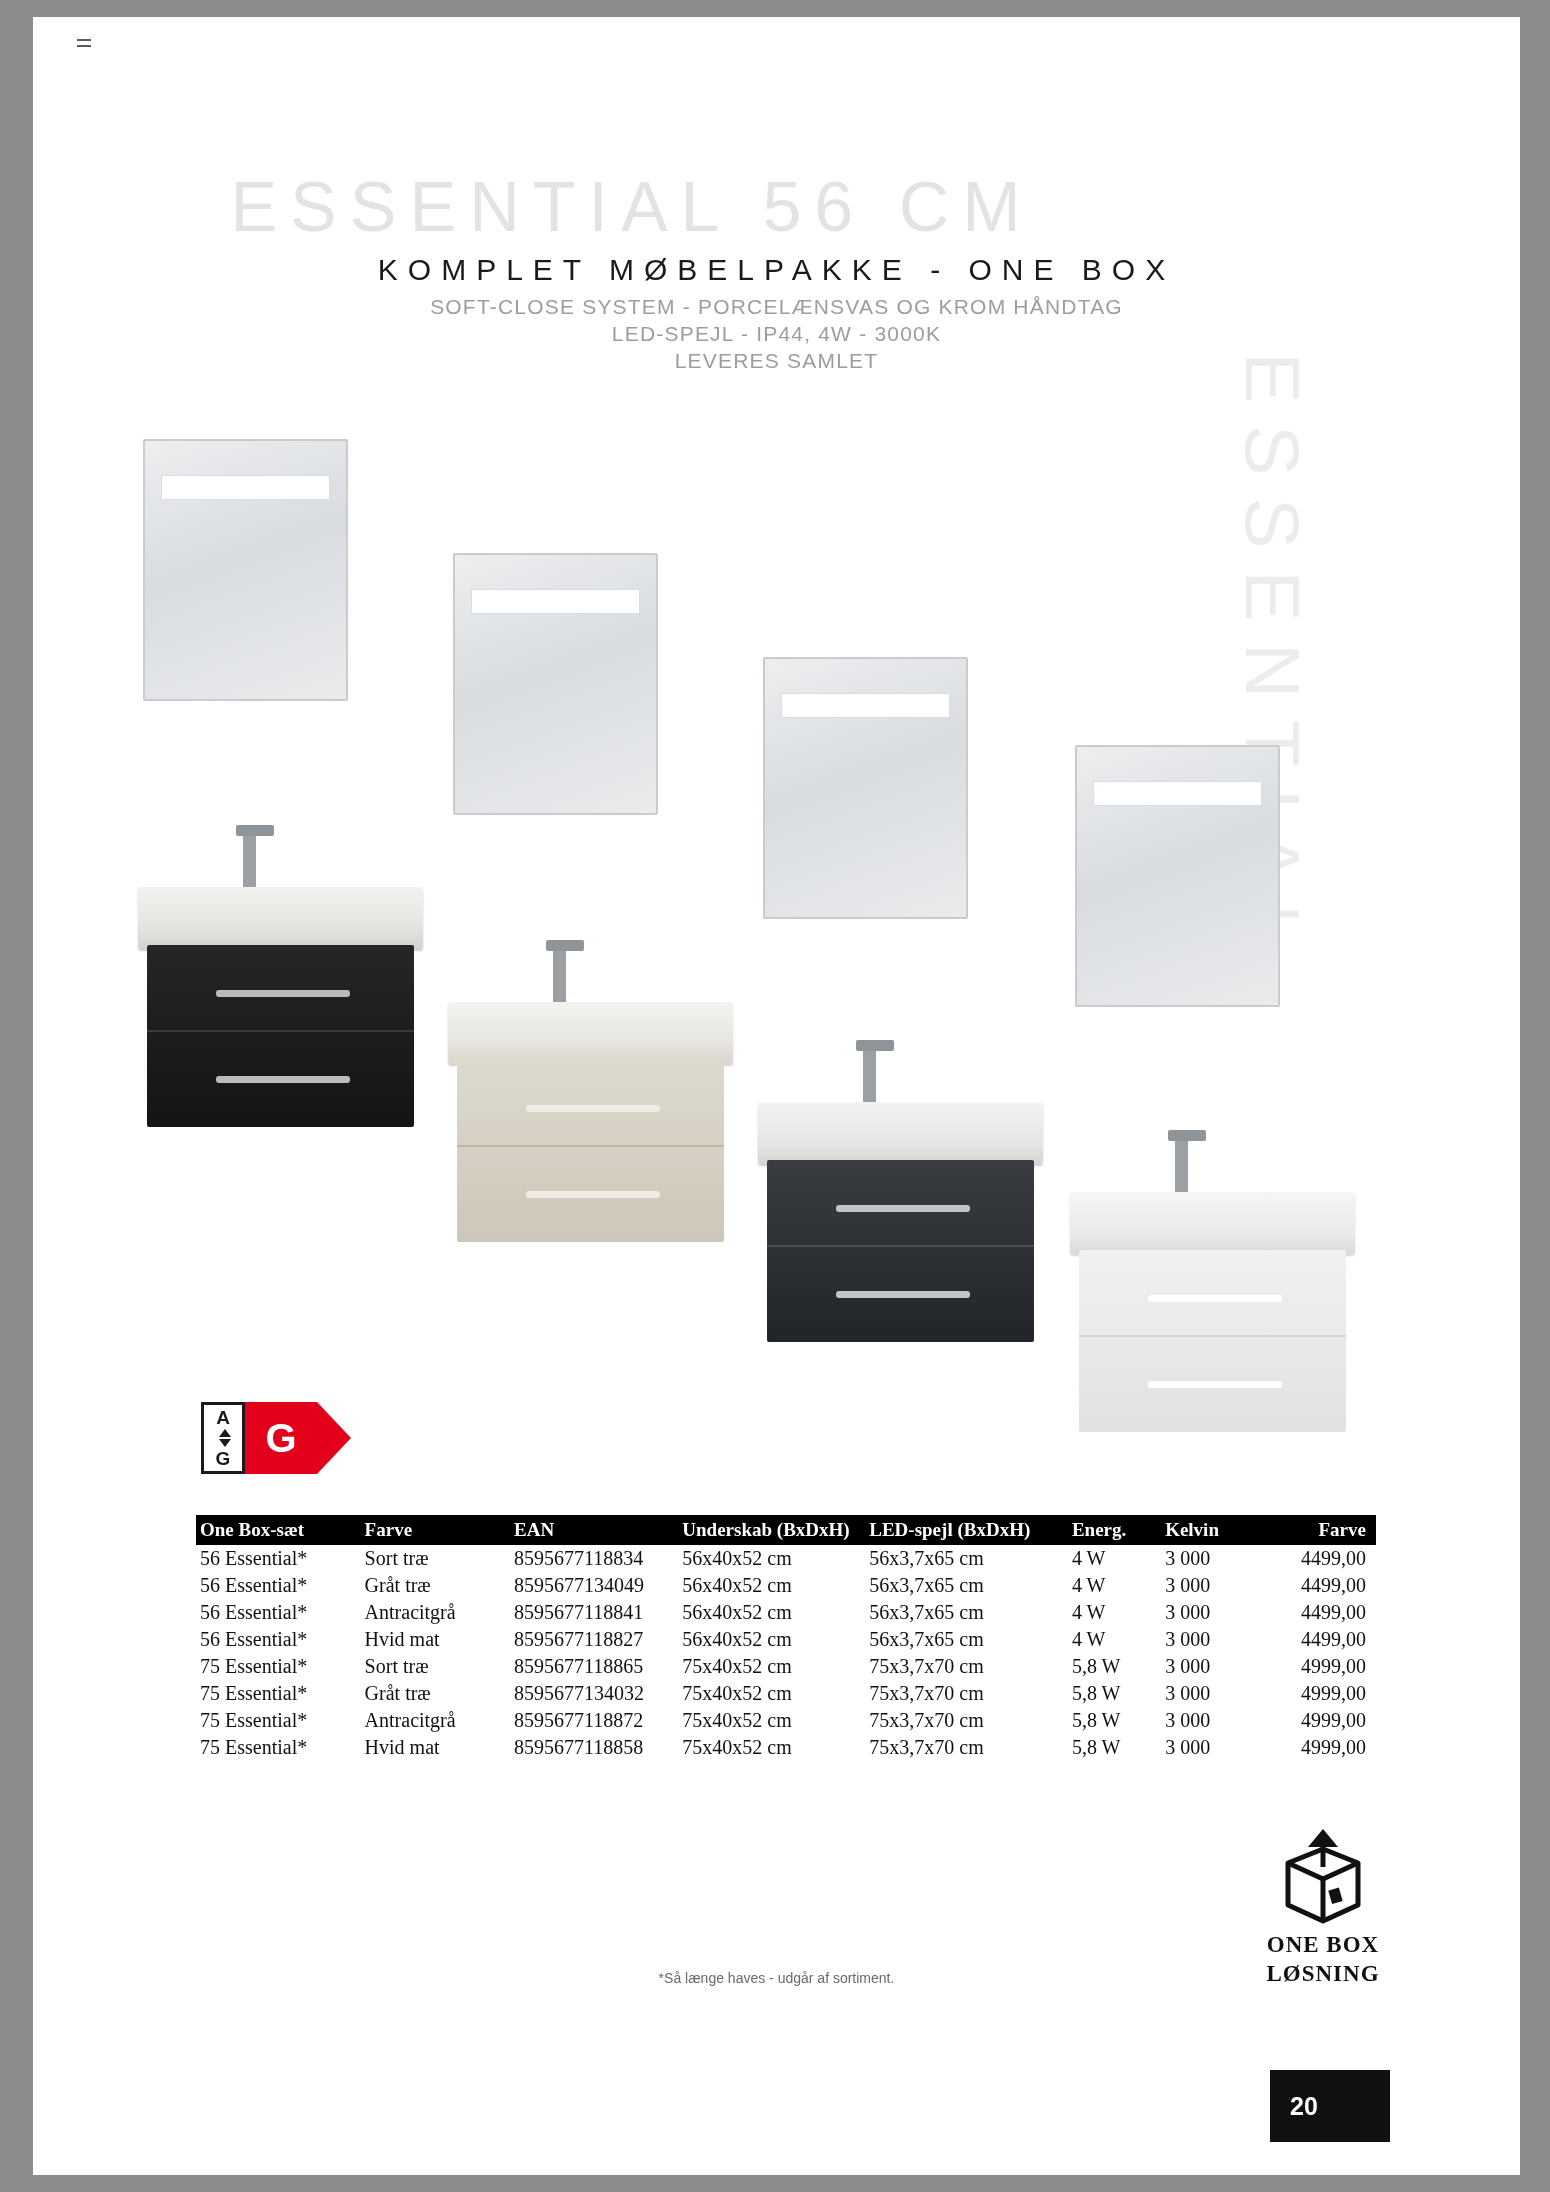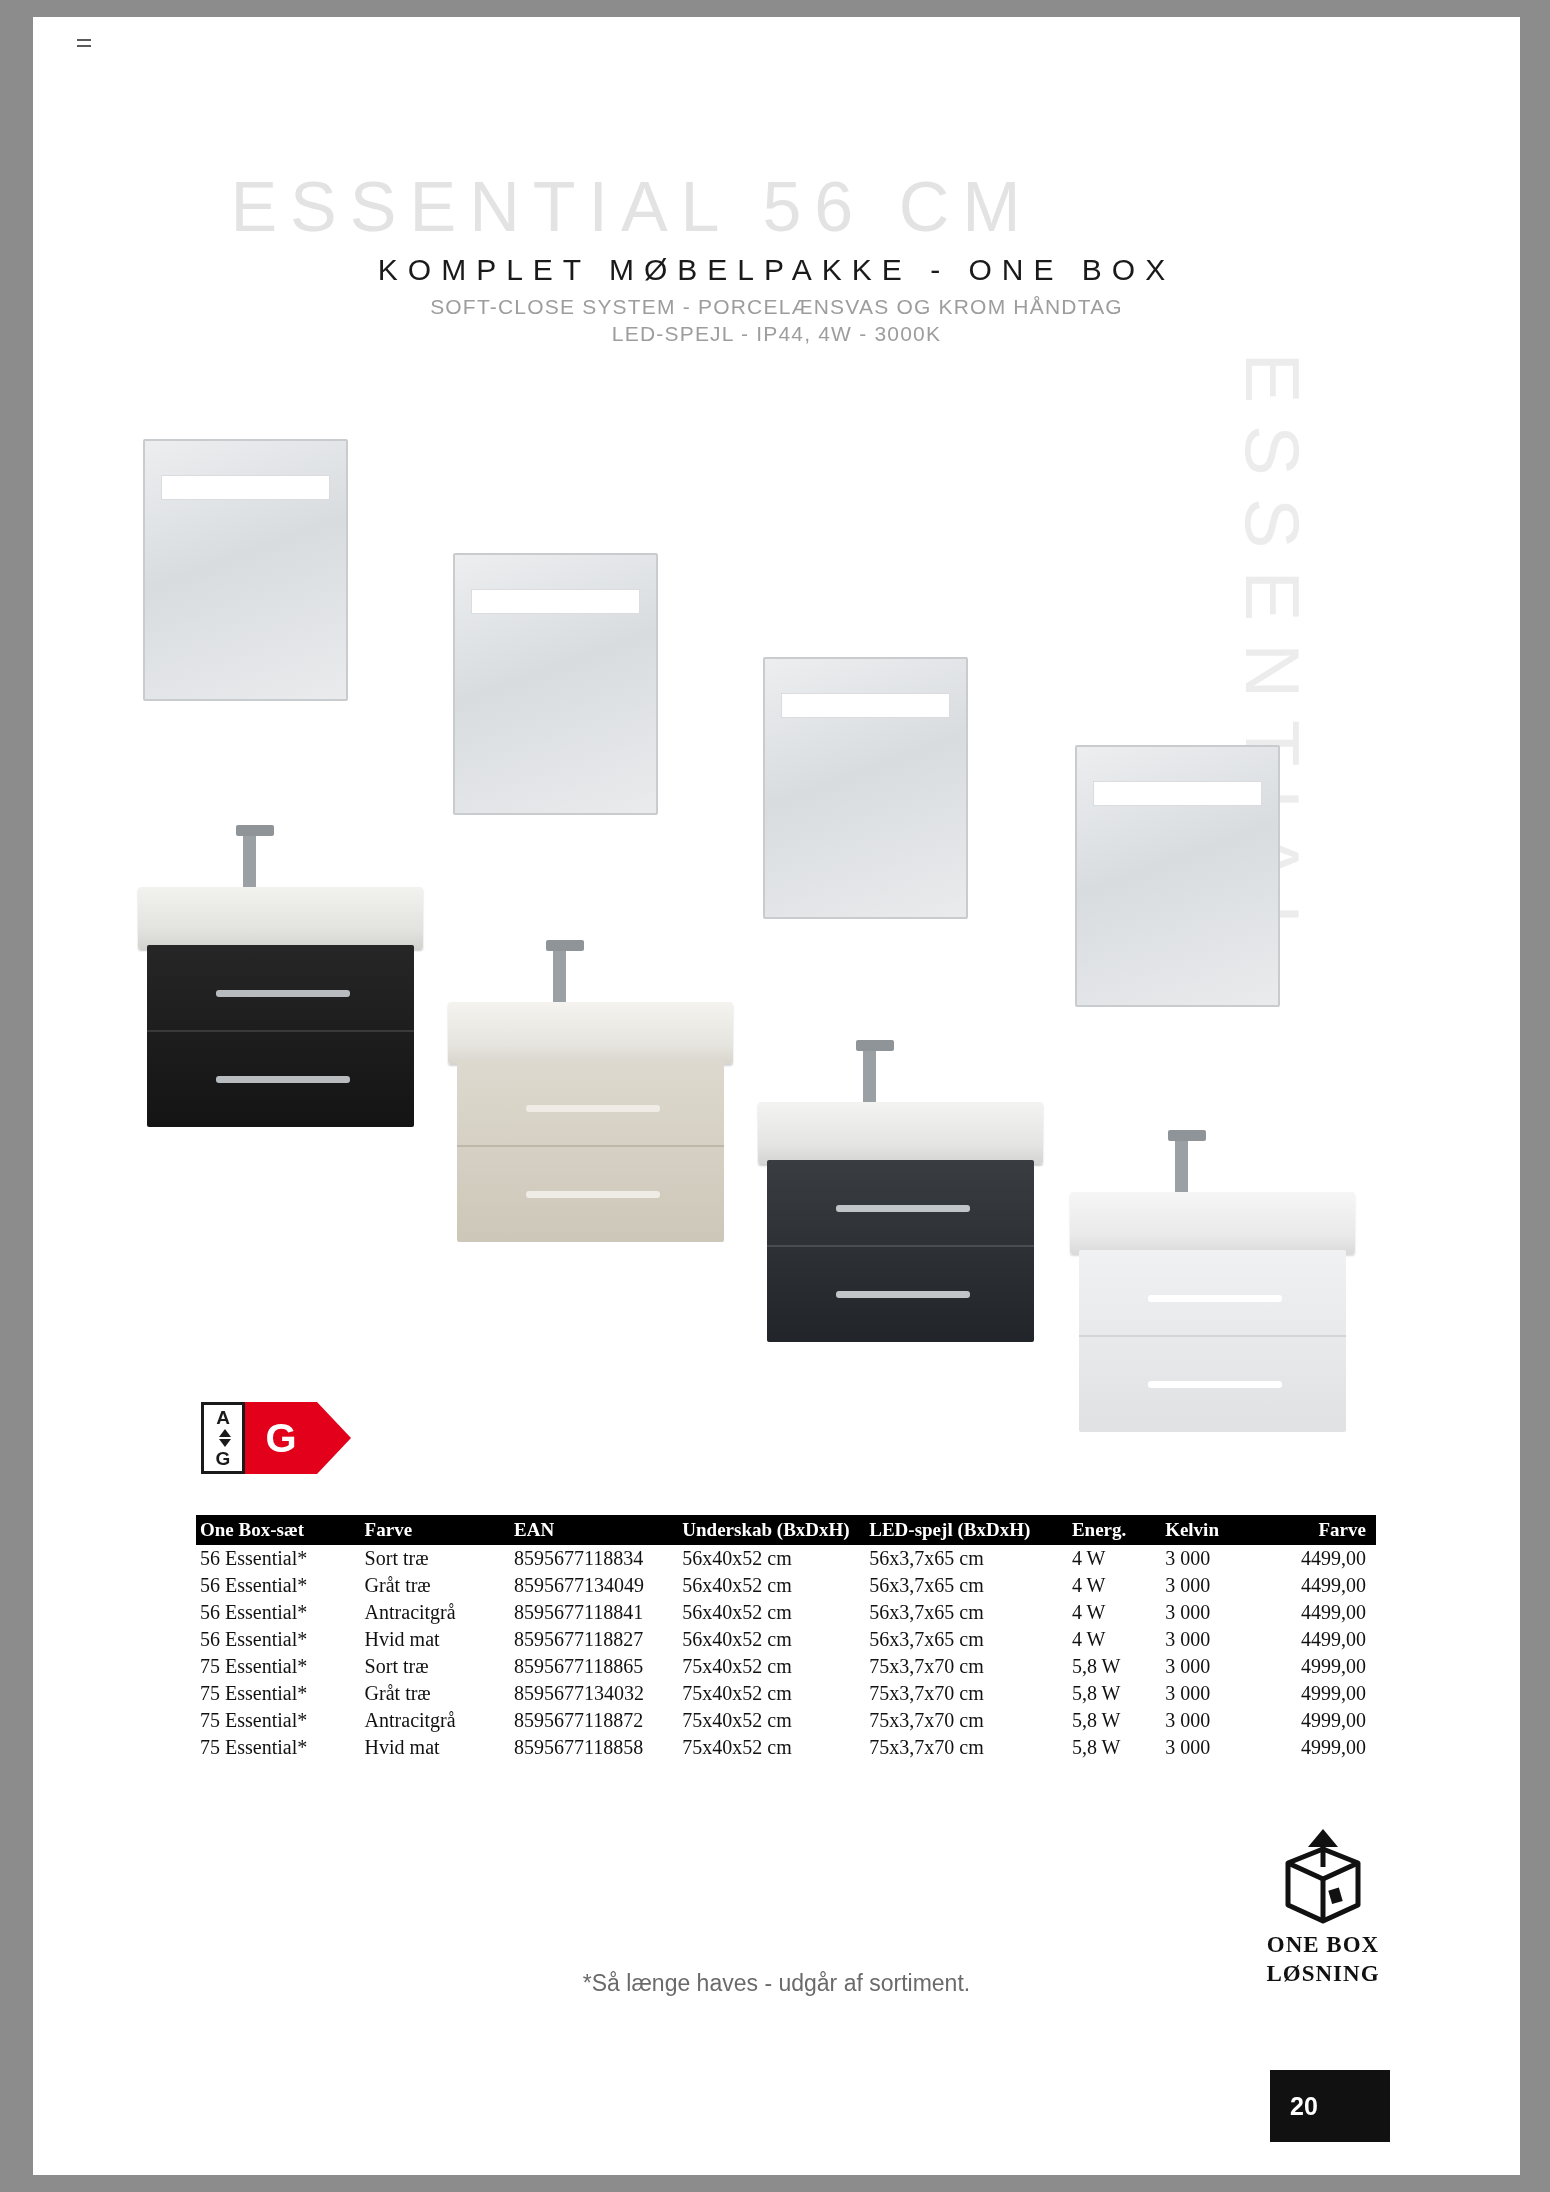--- a/index.html
+++ b/index.html
@@ -214,21 +214,21 @@
   col.c6 { width: 100px; }
   col.c7 { width: 120px; }
   col.c8 { width: 110px; }
 
   
   .footnote {
     position: absolute;
     left: 0; top: 1953px;
     width: 1487px;
     text-align: center;
-    font-size: 23px;
+    font-size: 14px;
     color: #6a6a6a;
   }
 
   
   .onebox {
     position: absolute;
     left: 1185px; top: 1810px;
     width: 210px;
     text-align: center;
   }
@@ -260,20 +260,21 @@
 
 <div id="page">
 
   <div class="tick t1"></div>
   <div class="tick t2"></div>
 
   <div class="ghost-title">ESSENTIAL 56 CM</div>
   <div class="komplet">KOMPLET MØBELPAKKE - ONE BOX</div>
   <div class="sub l1">SOFT-CLOSE SYSTEM - PORCELÆNSVAS OG KROM HÅNDTAG</div>
   <div class="sub l2">LED-SPEJL - IP44, 4W - 3000K</div>
+  <div class="sub l3">LEVERES SAMLET</div>
 
   <div class="side-ghost">ESSENTIAL</div>
 
   <div class="mirror" style="left:110px; top:422px; width:205px; height:262px;">
     <div class="led"></div>
   </div>
   <div class="cabinet" style="left:105px; top:870px; width:285px; height:240px;">
     <div class="tap" style="left:105px; top:-55px; height:58px;"></div>
     <div class="tap-top" style="left:98px; top:-62px; width:38px;"></div>
     <div class="basin" style="background:linear-gradient(180deg,#f2f2ee 0%,#e2e2de 70%,#d2d2ce 100%); box-shadow:0 2px 2px rgba(0,0,0,.2);"></div>

